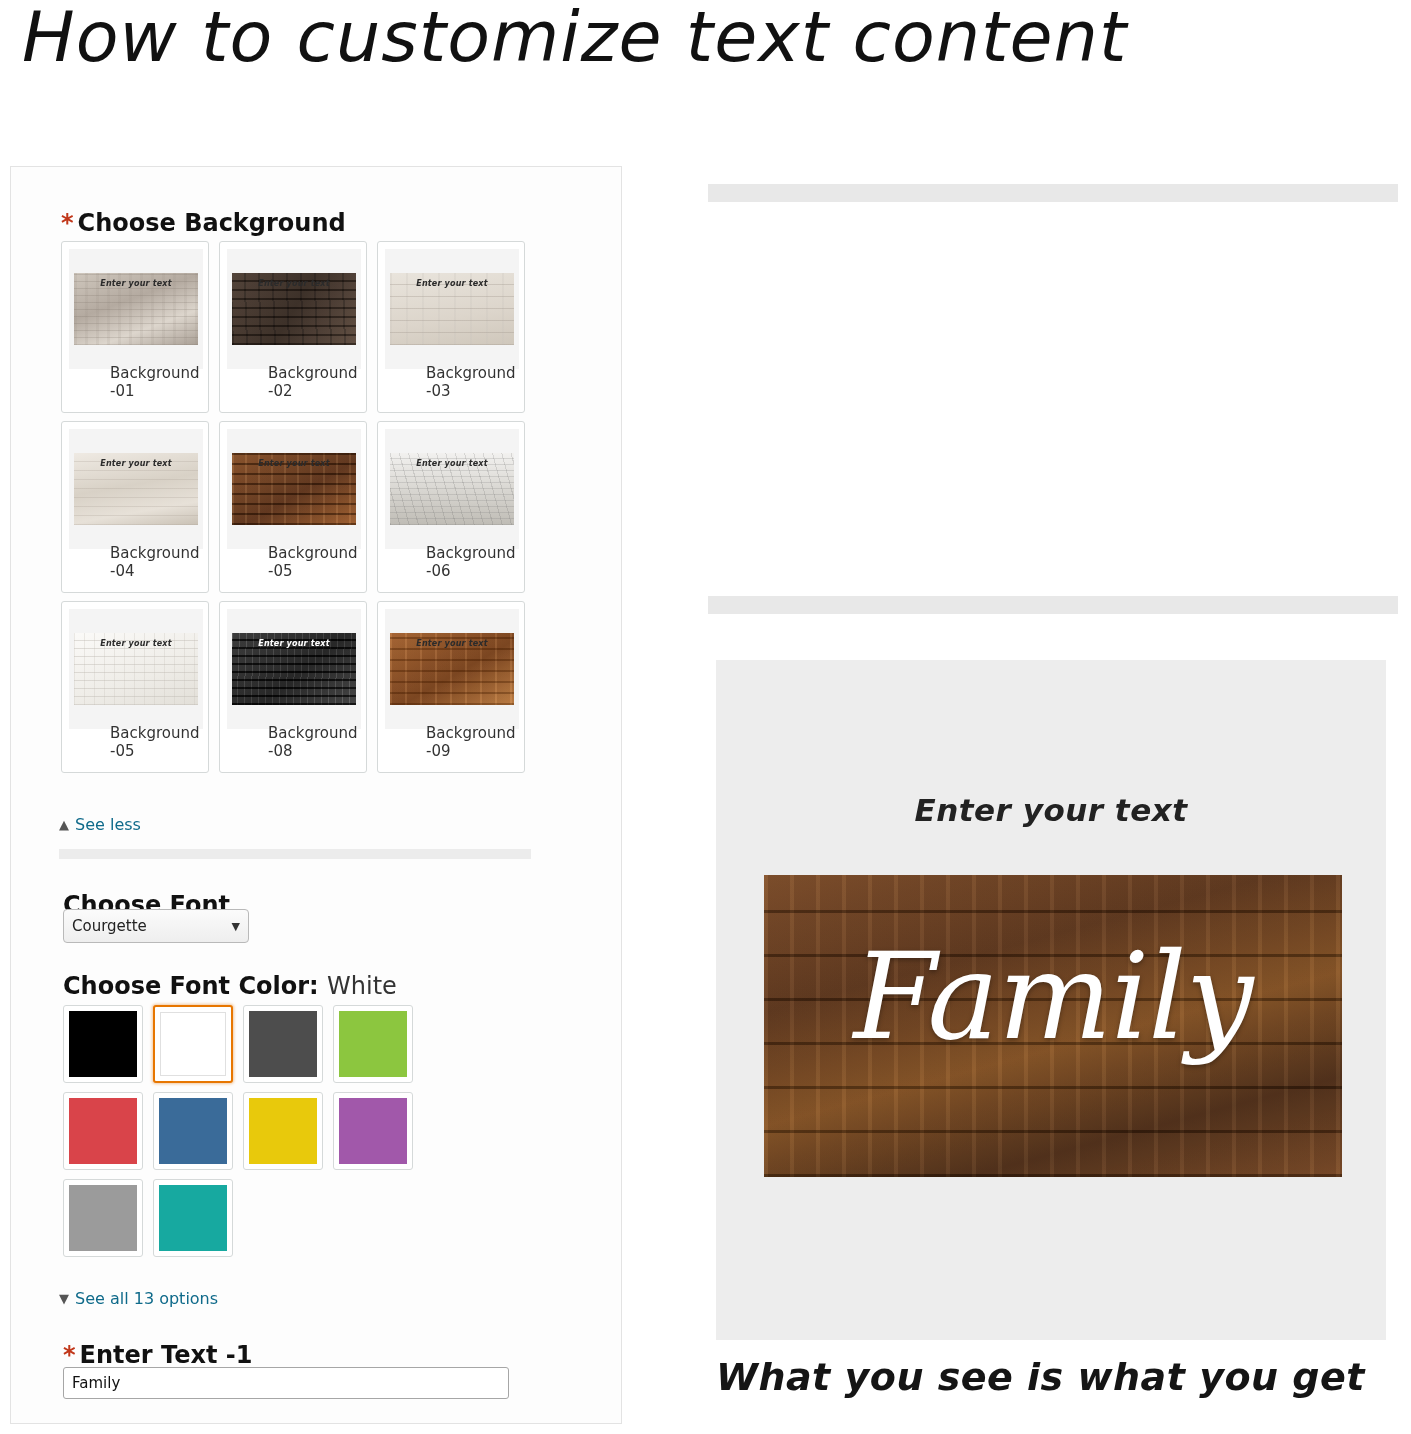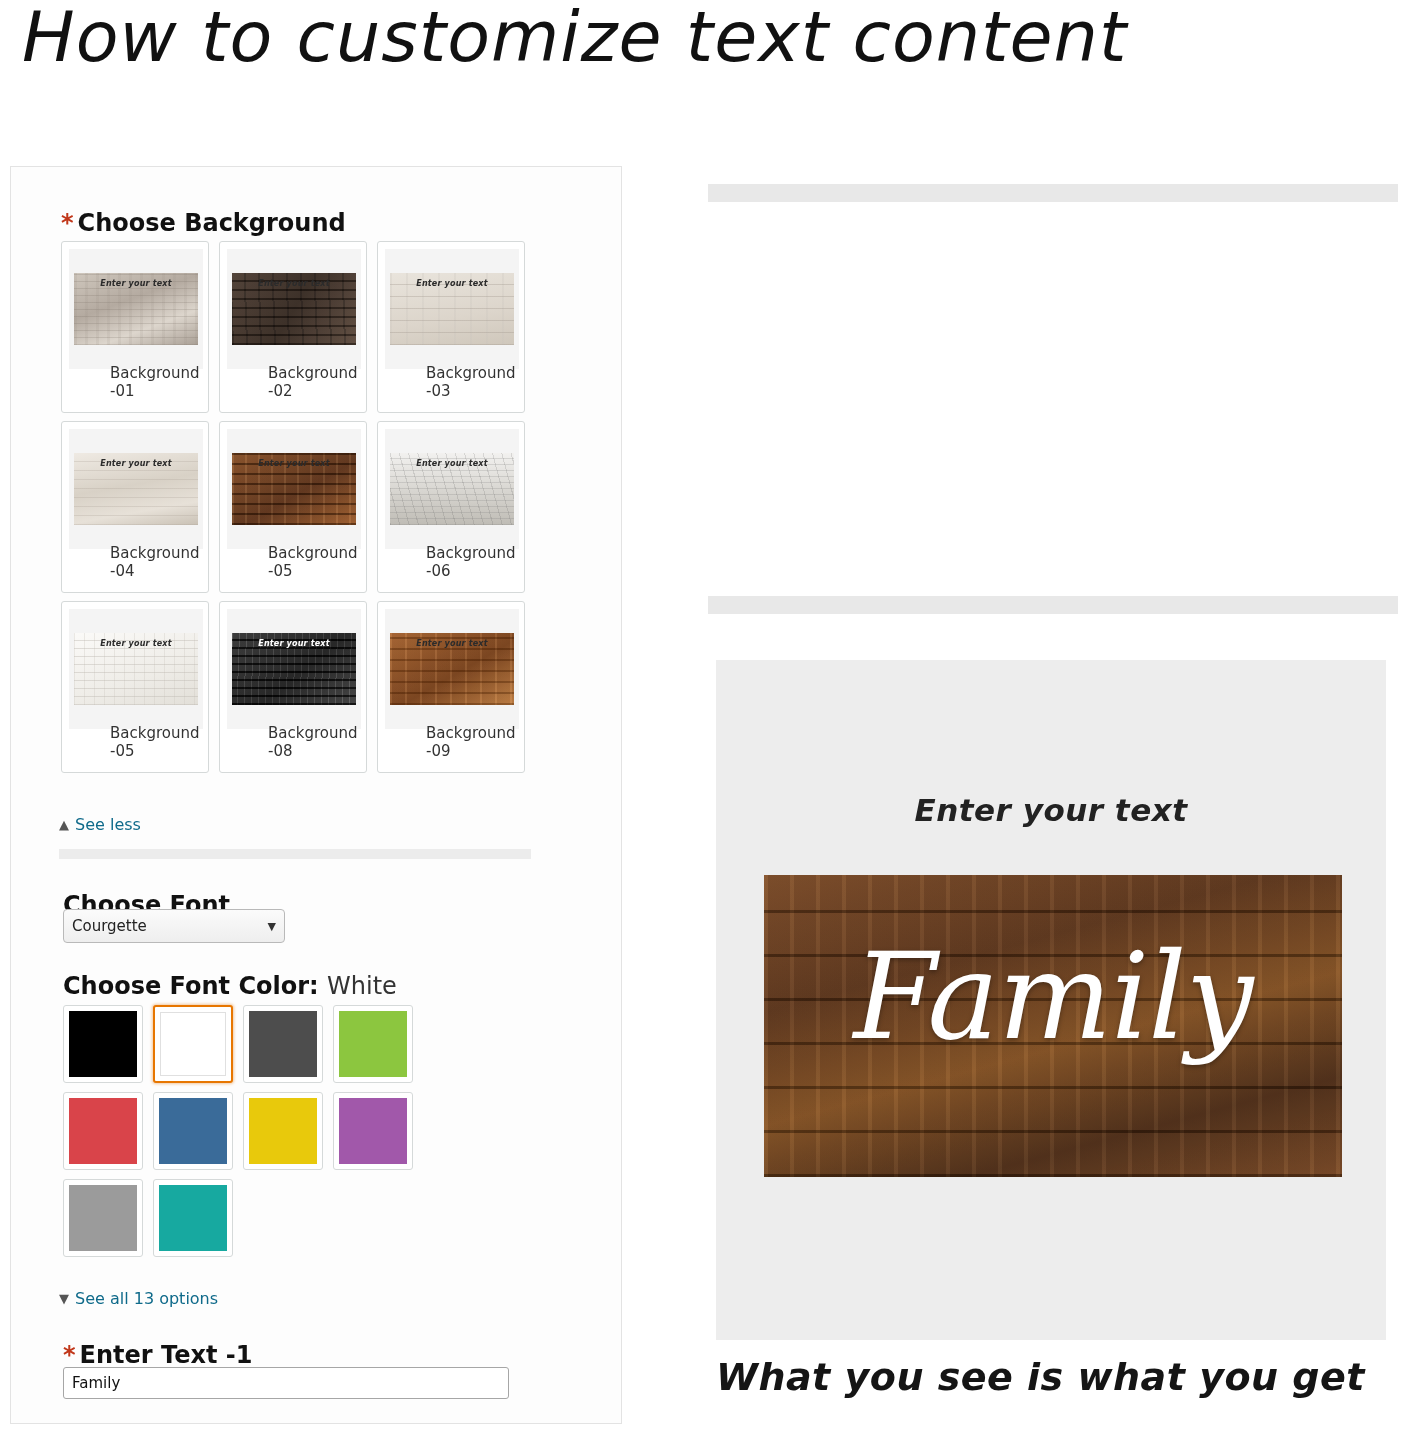--- a/index.html
+++ b/index.html
@@ -197,21 +197,21 @@
     width: 472px;
     height: 10px;
     background: #ececec;
   }
 
   .choose-font-label { position: absolute; left: 52px; top: 724px; }
   .font-select {
     position: absolute;
     left: 52px;
     top: 742px;
-    width: 222px;
+    width: 186px;
     height: 34px;
     border: 1px solid #b9b9b9;
     border-radius: 4px;
     background: linear-gradient(#fbfbfb,#eeeeee);
     box-sizing: border-box;
     font-size: 15px;
     color: #222;
     display: flex;
     align-items: center;
     padding: 9px 8px;

